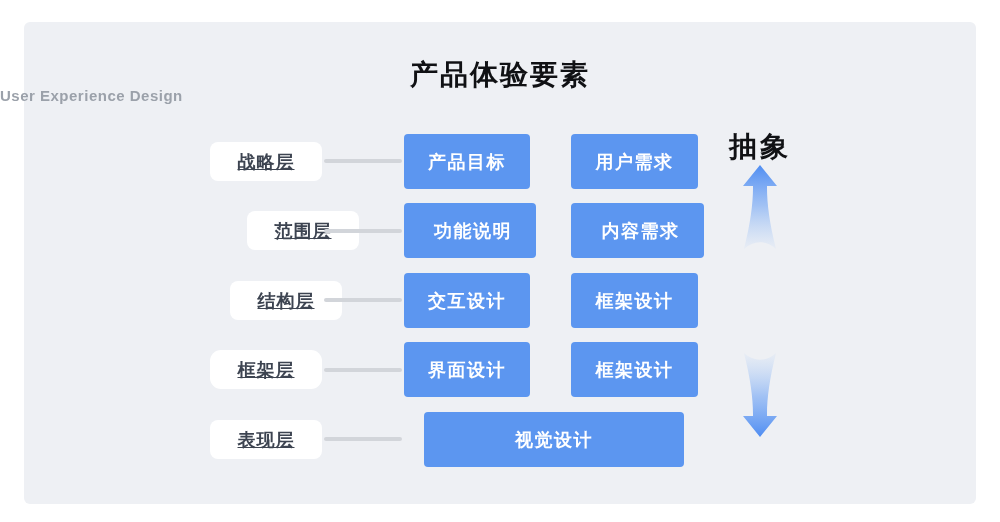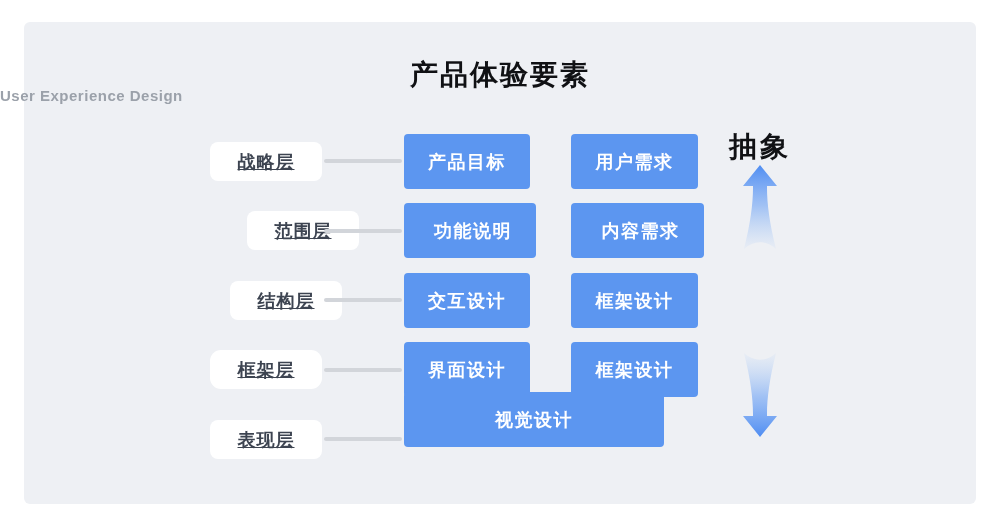--- a/index.html
+++ b/index.html
@@ -88,21 +88,21 @@
     color: #ffffff;
   }
   .col1 { left: 404px; width: 126px; }
   .col2 { left: 537px; width: 127px; margin-left: 34px; }
   .wide { left: 404px; width: 260px; }
   
   .r0 .layer-label { top: 142px; } .r0 .connector { top: 159px; } .r0 .bluebox { top: 134px; }
   .r1 .layer-label { top: 211px; margin-left: 37px; } .r1 .connector { top: 229px; } .r1 .bluebox { top: 203px; padding-left: 6px; }
   .r2 .layer-label { top: 281px; margin-left: 20px; } .r2 .connector { top: 298px; } .r2 .bluebox { top: 273px; }
   .r3 .layer-label { top: 350px; border-radius: 11px; } .r3 .connector { top: 368px; } .r3 .bluebox { top: 342px; }
-  .r4 .layer-label { top: 420px; } .r4 .connector { top: 437px; } .r4 .bluebox { top: 392px; }
+  .r4 .layer-label { top: 420px; } .r4 .connector { top: 437px; } .r4 .bluebox { top: 412px; margin-left: 20px; }
   .axis-label {
     position: absolute;
     left: 700px;
     width: 120px;
     text-align: center;
     font-size: 28px;
     font-weight: 700;
     letter-spacing: 3px;
     color: #101114;
   }

